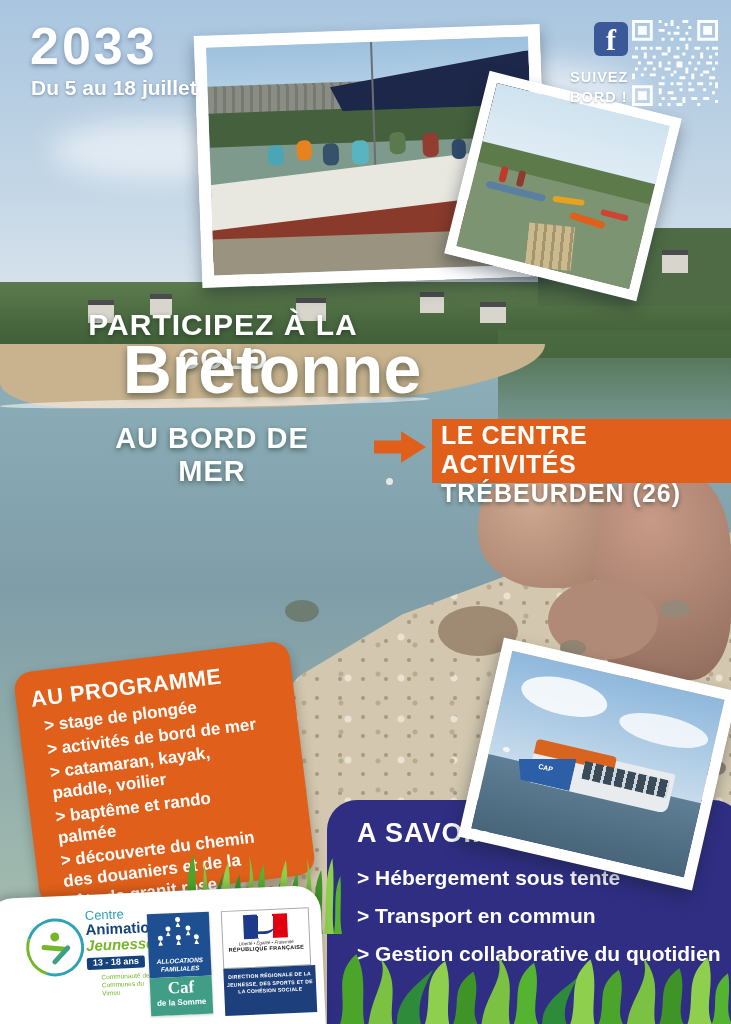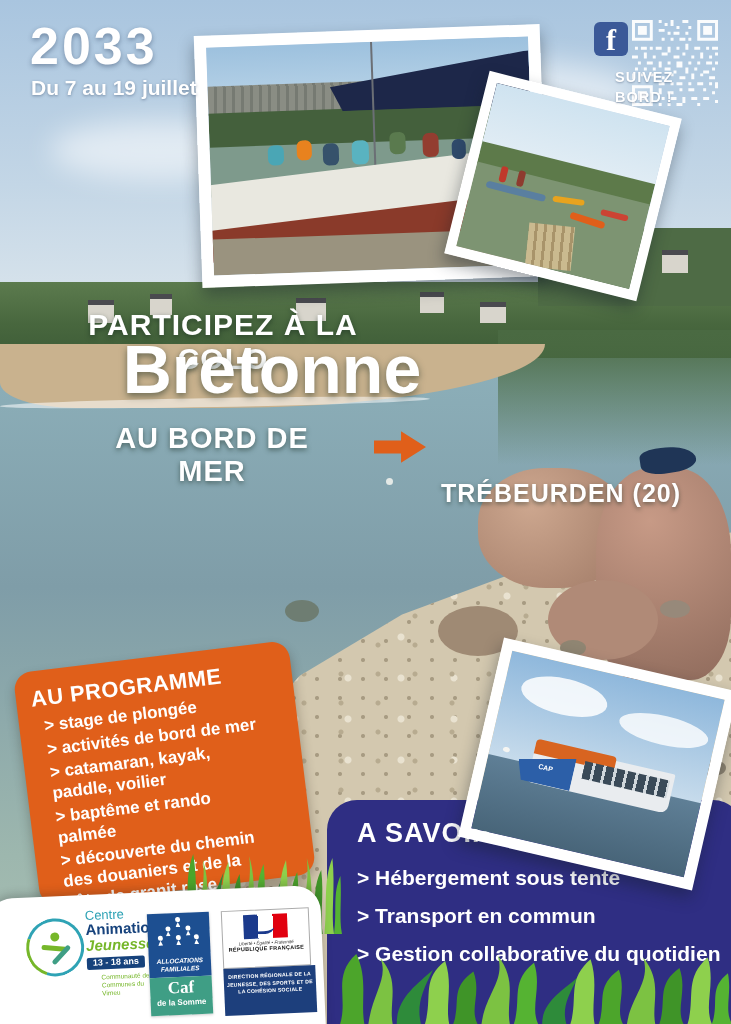--- a/index.html
+++ b/index.html
@@ -53,21 +53,21 @@
   .year{left:30px;top:16px;color:#fff;font-size:52px;font-weight:bold;letter-spacing:3px;
     text-shadow:0 2px 5px rgba(40,60,90,.45);z-index:5;}
   .dates{left:31px;top:76px;color:#fff;font-size:21px;font-weight:bold;
     text-shadow:0 1px 3px rgba(40,60,90,.45);z-index:5;}
   
   .fb{left:594px;top:22px;width:34px;height:34px;background:#3b5998;border-radius:6px;
     color:#fff;font-size:30px;font-weight:bold;text-align:center;line-height:36px;
     font-family:"Liberation Serif",serif;z-index:5;}
   .qr{left:632px;top:20px;width:86px;height:86px;z-index:5;opacity:.95;}
   .follow{left:570px;top:68px;color:#fff;font-size:14.5px;font-weight:bold;
-    letter-spacing:1px;line-height:1.35;text-shadow:0 1px 2px rgba(40,60,90,.4);z-index:5;margin-left:45px;}
+    letter-spacing:1px;line-height:1.35;text-shadow:0 1px 2px rgba(40,60,90,.4);z-index:5;}
   
   .photo{border:12px solid #fff;box-shadow:0 8px 16px rgba(20,30,40,.4);overflow:hidden;}
   .photo-main{left:198px;top:30px;width:322px;height:228px;transform:rotate(-2deg);z-index:3;}
   .photo-kayak{left:464px;top:92px;width:178px;height:168px;border-width:10px;
     transform:rotate(14deg);z-index:4;}
   .photo-boat{left:478px;top:662px;width:218px;height:182px;border-width:11px;
     transform:rotate(13deg);z-index:7;}
   .ph{position:absolute;}
   
   .kicker{left:58px;top:308px;width:330px;text-align:center;color:#fff;font-size:30px;
@@ -197,21 +197,21 @@
   <div class="abs rock r5"></div>
   <div class="abs stone" style="left:560px;top:640px;width:26px;height:16px;background:#8f8572;"></div>
   <div class="abs stone" style="left:660px;top:600px;width:30px;height:18px;background:#97897a;"></div>
   <div class="abs stone" style="left:620px;top:700px;width:22px;height:14px;background:#857a68;"></div>
   <div class="abs stone" style="left:700px;top:760px;width:26px;height:16px;background:#8f8572;"></div>
   <div class="abs stone" style="left:285px;top:600px;width:34px;height:22px;background:#6e7d72;"></div>
   <div class="abs dark-boat"></div>
   <div class="abs buoy"></div>
 
   <div class="abs year">2033</div>
-  <div class="abs dates">Du 7 au 19 juillet</div>
+  <div class="abs dates">Du 5 au 18 juillet</div>
 
   <div class="abs fb">f</div>
   <svg class="abs qr" viewBox="0 0 29 29">
     <g fill="#ffffff">
       <path fill-rule="evenodd" d="M0 0h7v7H0zM1 1h5v5H1z"></path>
         <rect x="2" y="2" width="3" height="3"></rect>
       <path fill-rule="evenodd" d="M22 0h7v7h-7zM23 1h5v5h-5z"></path>
         <rect x="24" y="2" width="3" height="3"></rect>
       <path fill-rule="evenodd" d="M0 22h7v7H0zM1 23h5v5H1z"></path>
         <rect x="2" y="24" width="3" height="3"></rect>
@@ -254,22 +254,23 @@
     <div class="ph" style="left:74%;top:58%;width:16%;height:6px;background:#cc4433;border-radius:4px;"></div>
     <div class="ph" style="left:38%;top:74%;width:26%;height:26%;background:repeating-linear-gradient(90deg,#caba8f 0 6px,#a8946a 6px 9px);transform:rotate(-8deg);"></div>
   </div>
 
   <div class="abs kicker">PARTICIPEZ À LA COLO</div>
   <div class="abs subtitle">AU BORD DE MER</div>
   <div class="abs big-title">Bretonne</div>
 
   <div class="abs cta-arrow"></div>
   <div class="abs cta-box">
-  </div>
-  <div class="abs cta-loc">TRÉBEURDEN (20)</div>
+    <span class="cta-line">LE CENTRE ACTIVITÉS</span>
+  </div>
+  <div class="abs cta-loc">TRÉBEURDEN (26)</div>
 
   <div class="abs info-card">
     <h2>A SAVOIR</h2>
     <ul>
       <li>&gt; Hébergement sous tente</li>
       <li>&gt; Transport en commun</li>
       <li>&gt; Gestion collaborative du quotidien</li>
     </ul>
   </div>
 

